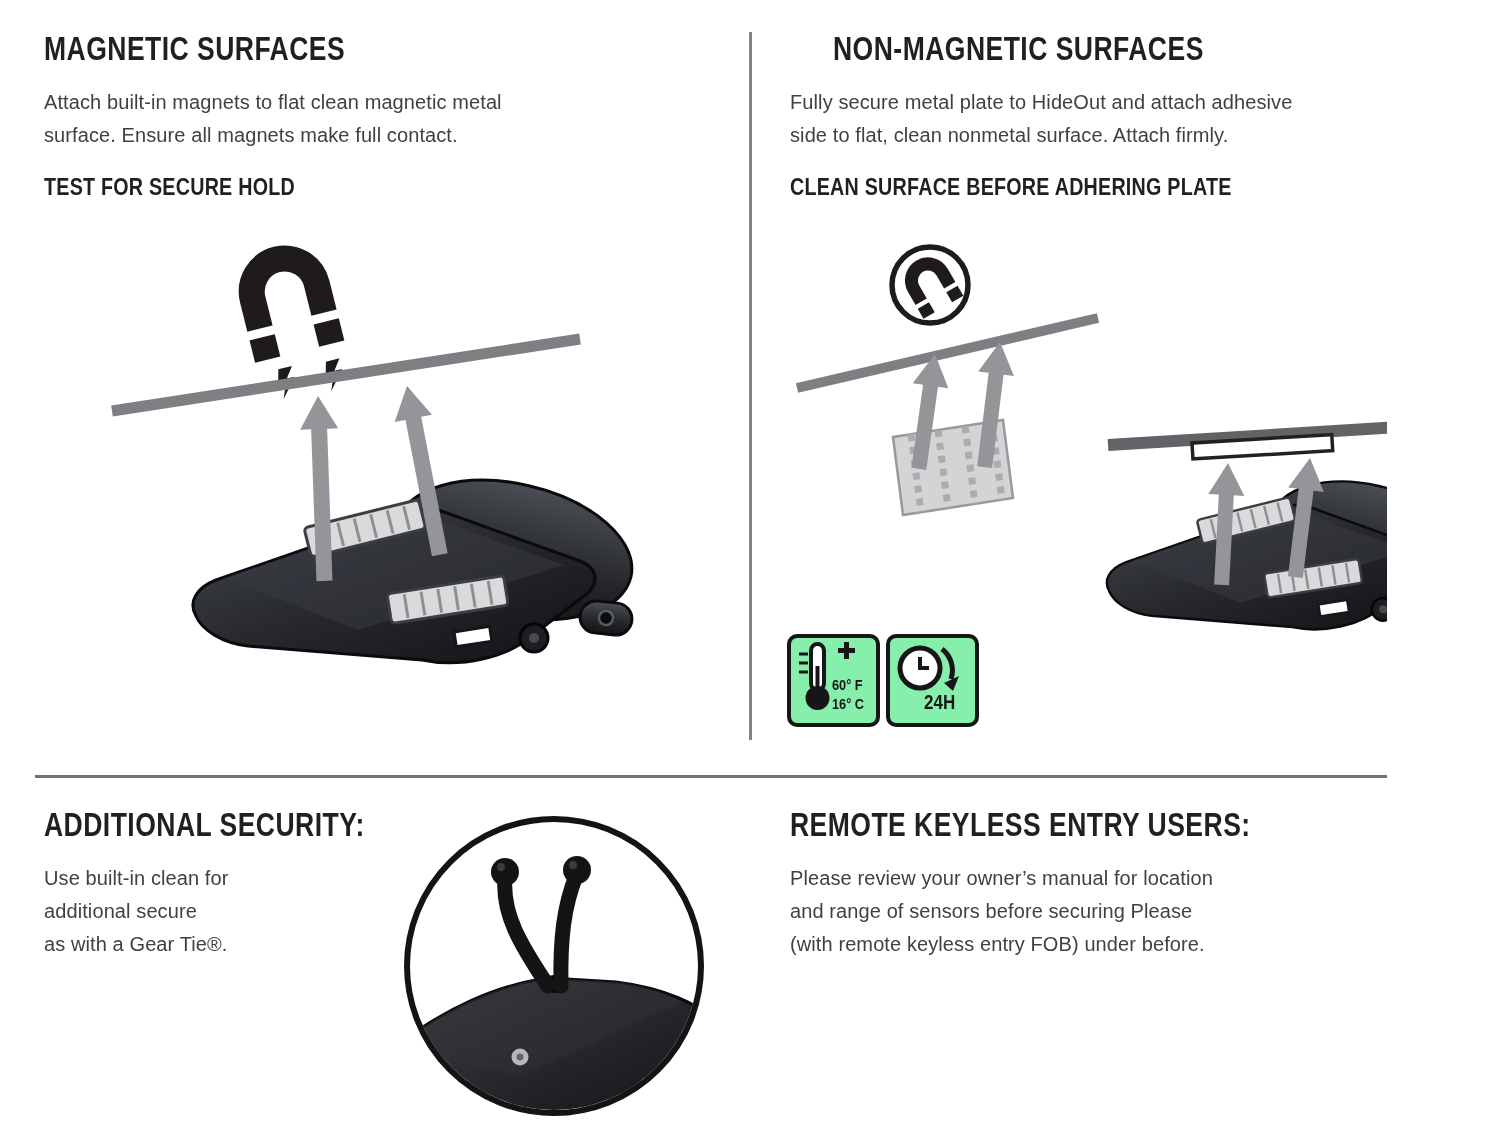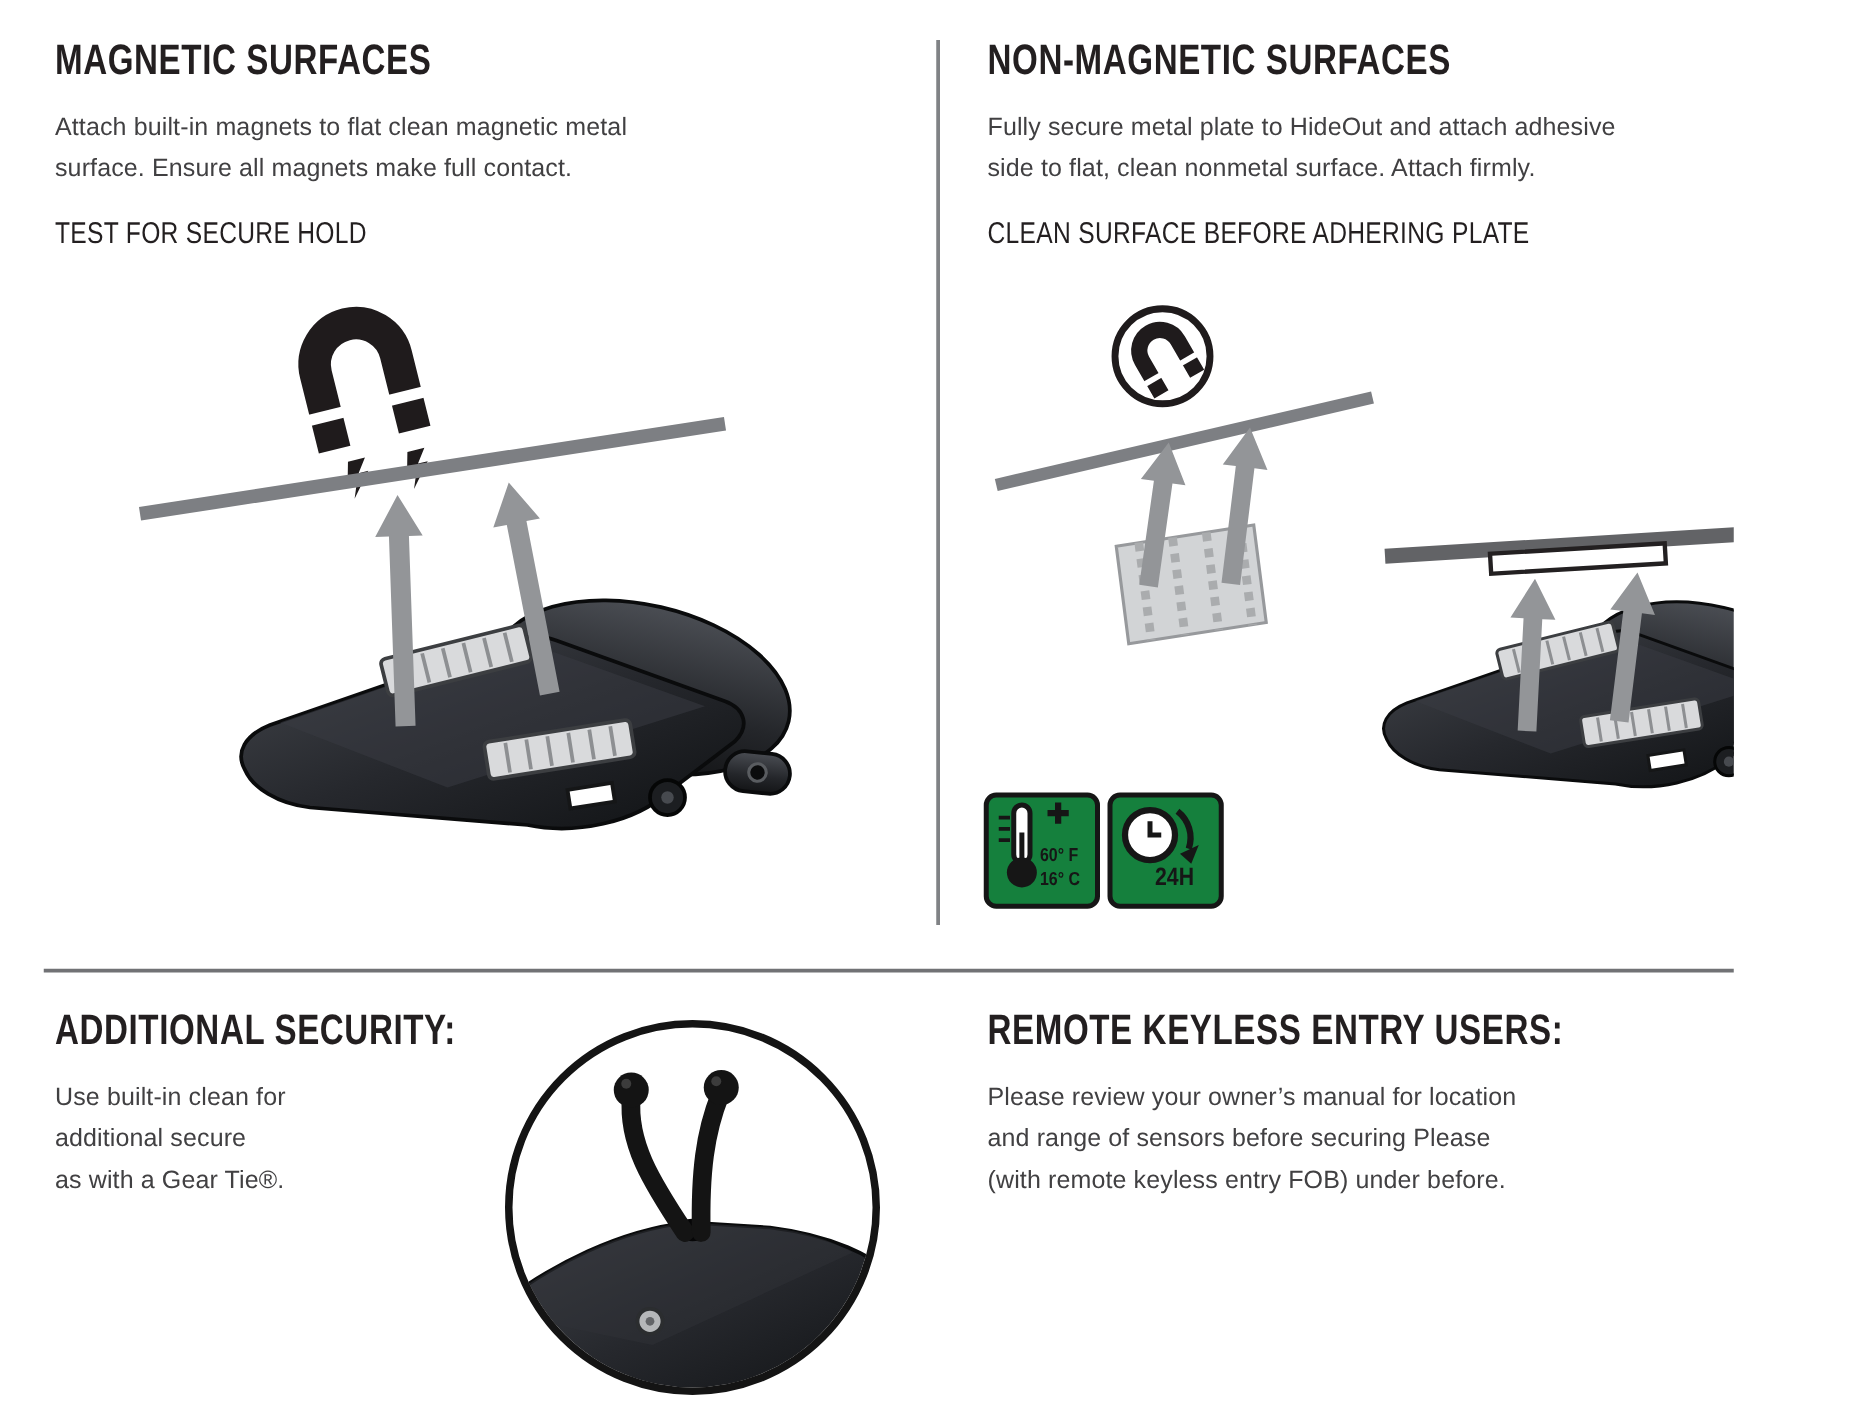--- a/index.html
+++ b/index.html
@@ -11,30 +11,30 @@
     --divider_gray:#808285;
     --device_black:#1a1c1f;
   }
   *{margin:0;padding:0;box-sizing:border-box}
   html,body{background:#ffffff}
   body{font-family:"Liberation Sans", sans-serif;}
   .page{position:relative;width:1387px;height:1134px;background:#fff;overflow:hidden}
   .abs{position:absolute}
   .title{font-weight:bold;color:var(--ink);font-size:34px;white-space:nowrap;line-height:1.1}
   .title .cond{display:inline-block;transform:scaleX(0.78);transform-origin:0 50%;letter-spacing:0.6px}
-  .subtitle{font-weight:normal;color:var(--ink);font-size:24px;white-space:nowrap;line-height:1.1}
+  .subtitle{font-weight:bold;color:var(--ink);font-size:24px;white-space:nowrap;line-height:1.1}
   .subtitle .cond{display:inline-block;transform:scaleX(0.82);transform-origin:0 50%;letter-spacing:0.3px}
   .bodytext{font-size:20px;line-height:33px;color:var(--body_text);letter-spacing:0.1px}
   .ln{display:block}
   .divider-v{background:var(--divider_gray)}
   .divider-h{background:#717275}
   .surf{stroke:var(--surface_gray)}
   .surf2{stroke:var(--surface_dark)}
   .arrow path{fill:var(--arrow_gray)}
-  .badge{position:absolute;width:93px;height:93px;border:4px solid #161616;border-radius:10px;background:#15803d}
+  .badge{position:absolute;width:93px;height:93px;border:4px solid #161616;border-radius:10px;background:#86efac}
   .badge svg{position:absolute;left:0;top:0}
   .badge .bt{position:absolute;font-weight:bold;color:#161616;white-space:nowrap;transform:scaleX(0.85);transform-origin:0 50%}
 </style>
 </head>
 <body>
 
 <svg width="0" height="0" style="position:absolute" aria-hidden="true">
   <defs>
     <linearGradient id="gBody" x1="0%" y1="0%" x2="100%" y2="100%">
       <stop offset="0%" stop-color="#43464c"></stop>
@@ -104,21 +104,21 @@
     <g class="arrow">
       <g transform="translate(248,168) rotate(-2)">
         <path d="M0 0 L19 33 L8 33 L8 185 L-8 185 L-8 33 L-19 33 Z"></path>
       </g>
       <g transform="translate(337,158) rotate(-11)">
         <path d="M0 0 L19 33 L8 33 L8 172 L-8 172 L-8 33 L-19 33 Z"></path>
       </g>
     </g>
   </svg>
 
-  <div class="abs title" style="left:790px;top:30px">
+  <div class="abs title" style="left:833px;top:30px">
     <span class="cond">NON-MAGNETIC SURFACES</span>
   </div>
   <div class="abs bodytext" style="left:790px;top:86px">
     <span class="ln">Fully secure metal plate to HideOut and attach adhesive</span>
     <span class="ln">side to flat, clean nonmetal surface. Attach firmly.</span>
   </div>
   <div class="abs subtitle" style="left:790px;top:174px">
     <span class="cond">CLEAN SURFACE BEFORE ADHERING PLATE</span>
   </div>
 

